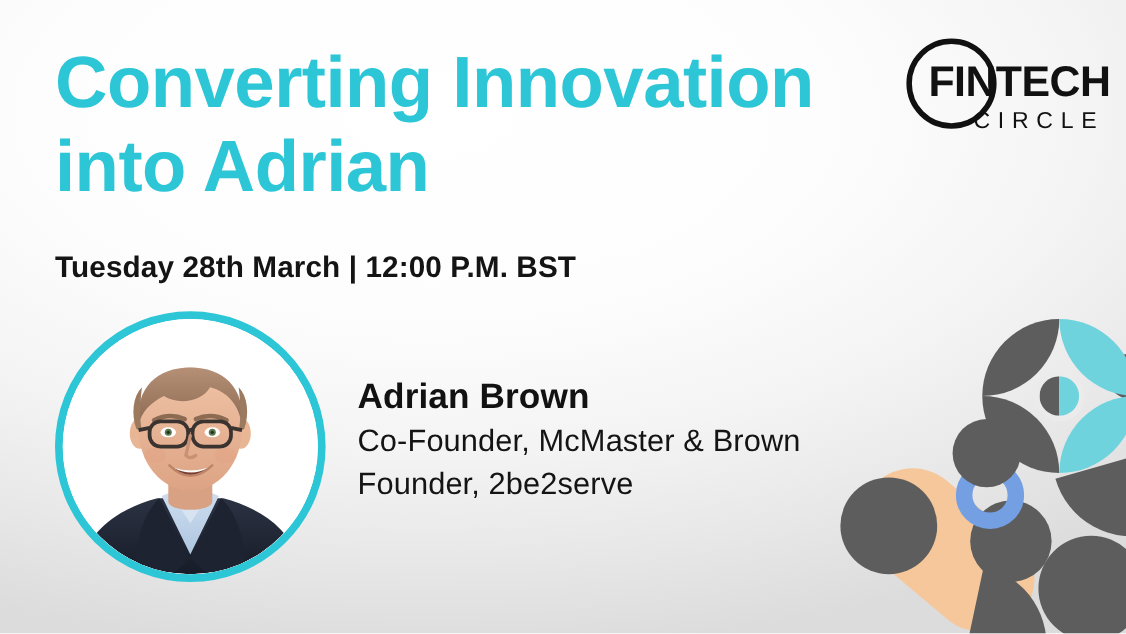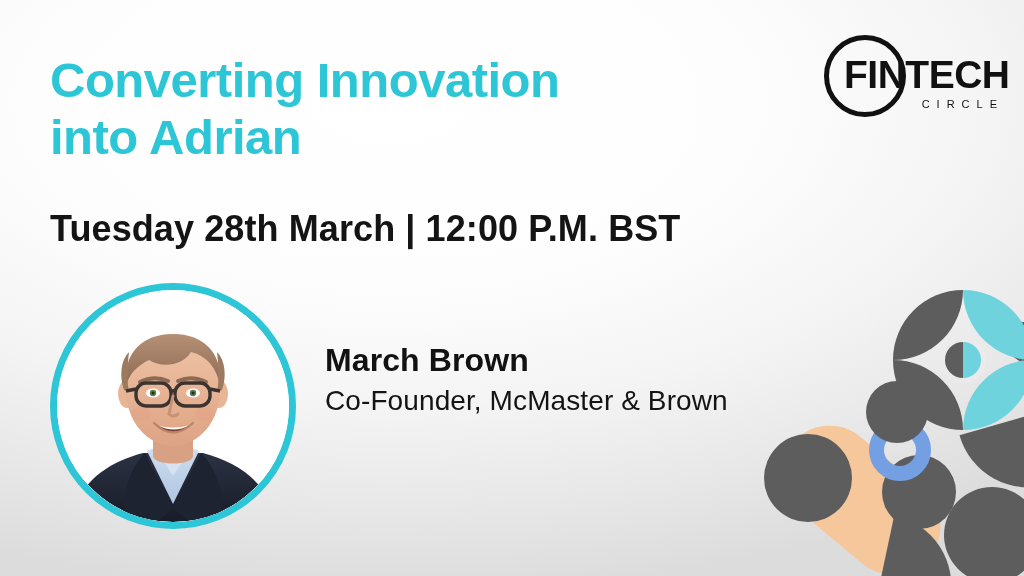--- a/index.html
+++ b/index.html
@@ -110,34 +110,34 @@
     background: #5d5d5d;
   }
   .wedge.w1 { left: 968px; top: 424px; border-radius: 0 0 0 100%; transform: rotate(-16deg); }
   .wedge.w2 { left: 886px; top: 522px; border-radius: 0 100% 0 0; transform: rotate(12deg); }
   .wedge.w3 { left: 996px; top: 322px; width: 44px; height: 44px; border-radius: 0 0 0 100%; }
 
   
   .headline {
     position: absolute;
     left: 50px;
-    top: 52px;
+    top: 36px;
     width: 740px;
-    font-size: 49px;
+    font-size: 66px;
     line-height: 1.16;
     font-weight: 700;
     letter-spacing: -0.5px;
     color: #2cc6d6;
   }
 
   .subheadline {
     position: absolute;
     left: 50px;
-    top: 208px;
-    font-size: 36px;
+    top: 228px;
+    font-size: 27px;
     font-weight: 700;
     letter-spacing: 0.1px;
     color: #141414;
   }
 
   
   .logo {
     position: absolute;
     left: 818px;
     top: 33px;
@@ -161,21 +161,21 @@
     font-size: 39px;
     font-weight: 700;
     letter-spacing: -0.5px;
     color: #111111;
     line-height: 1;
   }
   .logo-sub {
     position: absolute;
     right: 2px;
     top: 66px;
-    font-size: 11px;
+    font-size: 21px;
     font-weight: 400;
     letter-spacing: 7px;
     color: #111111;
     line-height: 1;
   }
 
   
   .avatar {
     position: absolute;
     left: 50px;
@@ -332,17 +332,18 @@
           <path d="M97 133 q19 19 39 0" stroke="#bd8468" stroke-width="2.2" fill="none" stroke-linecap="round"></path>
 
           <ellipse cx="84" cy="124" rx="10" ry="7" fill="#e2a183" opacity="0.45"></ellipse>
           <ellipse cx="148" cy="124" rx="10" ry="7" fill="#e2a183" opacity="0.45"></ellipse>
         </g>
       </svg>
     </div>
   </div>
 
   <div class="speaker-block">
-    <div class="speaker-name">March Brown</div>
+    <div class="speaker-name">Adrian Brown</div>
     <div class="speaker-role">Co-Founder, McMaster &amp; Brown</div>
+    <div class="speaker-role">Founder, 2be2serve</div>
   </div>
 
 </div>
 
 </body></html>

